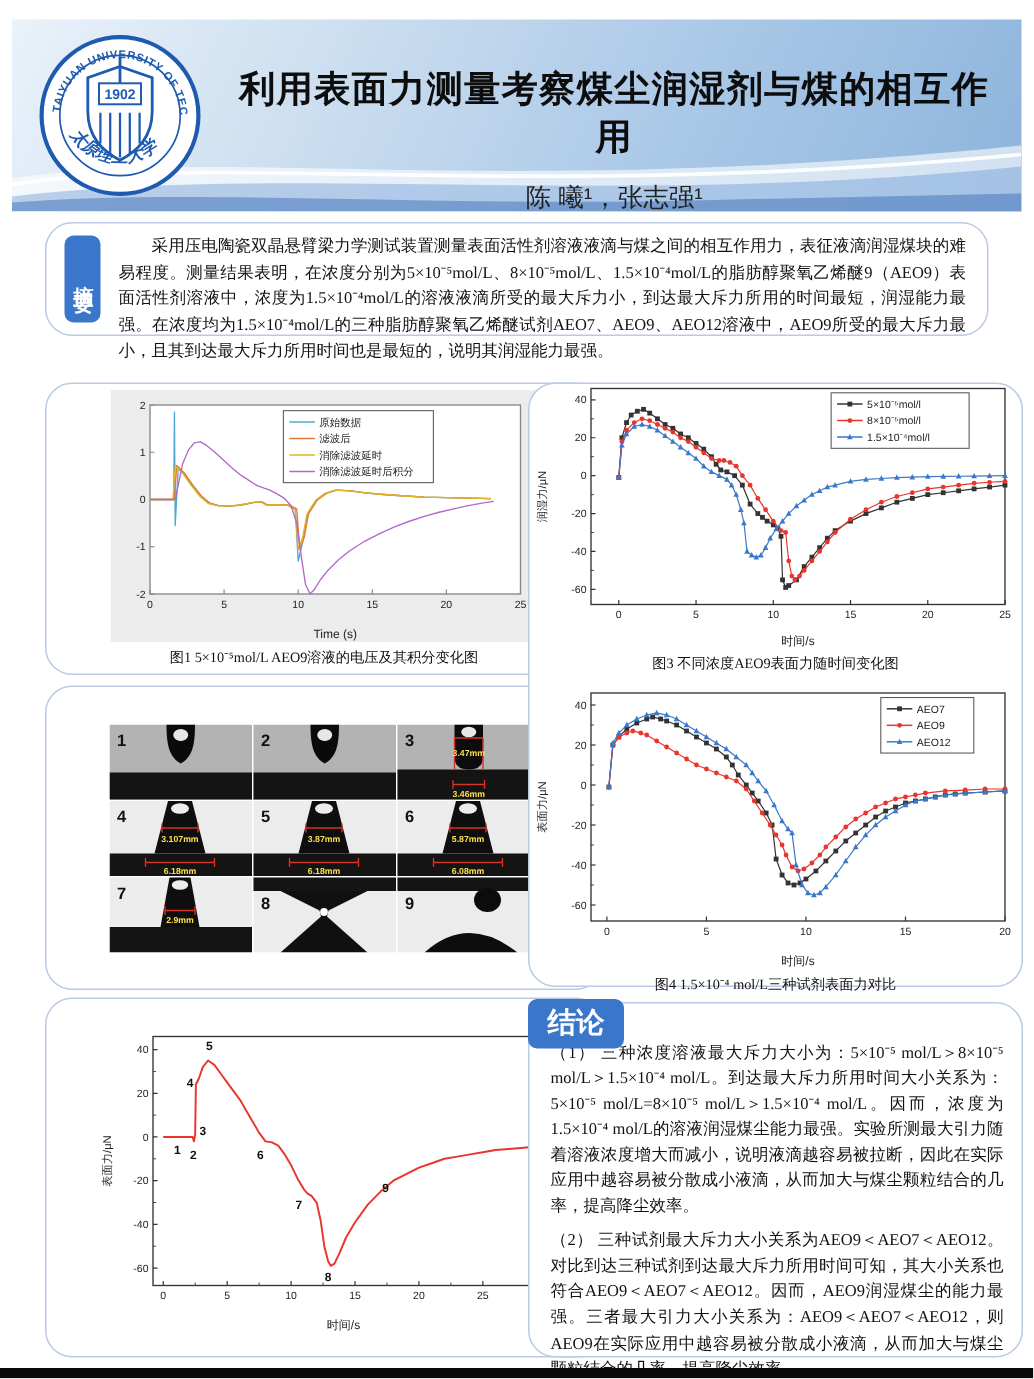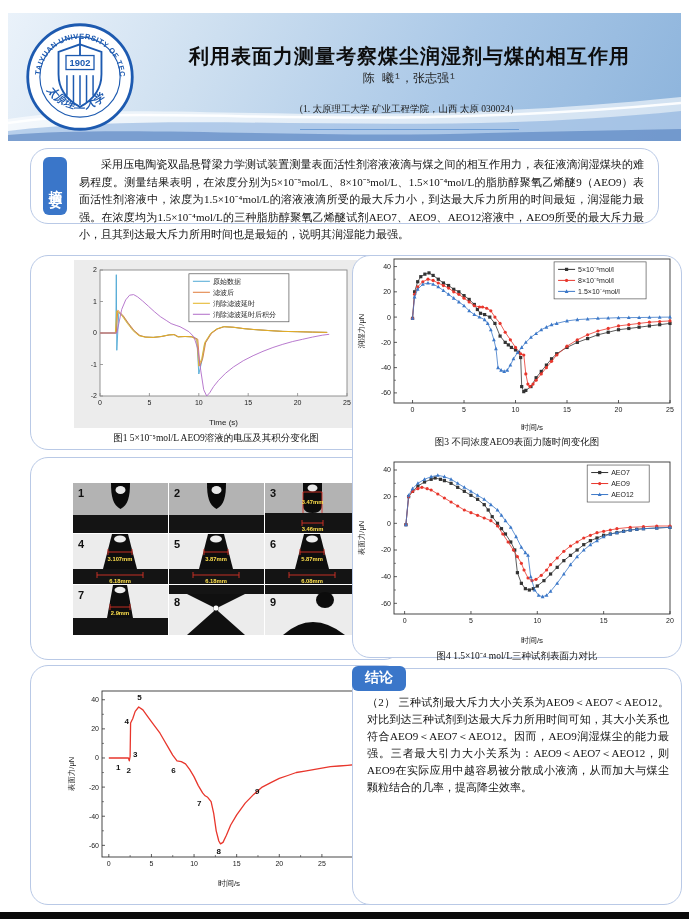--- a/index.html
+++ b/index.html
@@ -5,23 +5,23 @@
   html,body{margin:0;padding:0;background:#fff;}
   .page{position:relative;width:689px;height:919px;background:#fff;overflow:hidden;
         font-family:"Liberation Sans",sans-serif;color:#111;}
   
   .banner{position:absolute;left:8px;top:13px;width:673px;height:128px;
           background:linear-gradient(115deg,#eaf2fa 0%,#cddff0 30%,#aac8e7 65%,#8db4dc 100%);
           overflow:hidden;}
   .banner .swoosh{position:absolute;left:0;bottom:0;width:100%;height:62px;}
   .logo{position:absolute;left:16px;top:8px;width:112px;height:112px;}
   .head-text{position:absolute;left:140px;right:10px;top:0;height:100%;text-align:center;}
-  .title{margin:0;padding-top:30px;font-size:20px;font-weight:bold;letter-spacing:1px;color:#0d0d0d;
+  .title{margin:0;padding-top:30px;font-size:24px;font-weight:bold;letter-spacing:1px;color:#0d0d0d;
          font-family:"Liberation Sans",sans-serif;}
-  .authors{font-size:12px;font-family:Liberation Mono, monospace;color:#222;}
+  .authors{margin-top:13px;font-size:17px;font-family:Liberation Sans, sans-serif;color:#222;}
   .affil{margin-top:16px;font-size:9.5px;font-family:"Liberation Serif",serif;color:#222;
          display:inline-block;border-bottom:1px solid #6f9ed6;padding-bottom:13px;}
   
   .card{box-sizing:border-box;background:#fff;border:1.5px solid #b9c9e6;border-radius:18px;}
   .abstract-card{position:absolute;left:30px;top:148px;width:629px;height:76px;}
   .abs-label{position:absolute;left:12px;top:50%;transform:translateY(-50%);
              width:24px;height:58px;background:#3a76c9;border-radius:6px;color:#fff;
              writing-mode:vertical-rl;text-orientation:upright;letter-spacing:7px;
              font-size:13.5px;font-weight:bold;display:flex;align-items:center;justify-content:center;}
   .abs-text{margin:0;position:absolute;left:48px;right:14px;top:7px;bottom:6px;
@@ -30,21 +30,21 @@
   .col{position:absolute;top:255px;display:flex;flex-direction:column;}
   .col-left{left:30px;width:372px;}
   .col-right{left:352px;width:330px;}
   .fig-card{display:flex;flex-direction:column;align-items:center;justify-content:center;padding:4px 2px;}
   .caption{font-size:9.5px;color:#111;text-align:center;margin-top:3px;
            font-family:"Liberation Serif",serif;}
   .chart-box{line-height:0;}
   
   .conclusion-card{position:relative;padding:20px 12px 6px 14px;}
   .conc-tab{position:absolute;top:-3px;left:-1px;background:#3a76c9;color:#fff;
-            font-size:14px;font-weight:bold;padding:3px 13px 4px 13px;border-radius:6px;}
+            font-size:19px;font-weight:bold;padding:3px 13px 4px 13px;border-radius:6px;}
   .conc-p{margin:5px 0 6px 0;font-size:11px;line-height:1.55;text-align:justify;
           font-family:"Liberation Serif",serif;}
   .bottom-bar{position:absolute;left:0;right:0;bottom:0;height:7px;background:#0a0a0a;}
   svg text{font-family:"Liberation Sans",sans-serif;}
 </style>
 </head>
 <body>
 
 <div class="page">
 
@@ -656,18 +656,19 @@
             <circle cx="243.7" cy="29.54" r="1.6" fill="#e8362c"></circle>
             <text x="255.2" y="32.14" font-size="7" fill="#222">AEO9</text>
             <line x1="235.2" y1="40.54" x2="252.2" y2="40.54" stroke="#3c78c8" stroke-width="1"></line>
             <path d="M243.7,38.44L245.6,42.04L241.79999999999998,42.04Z" fill="#3c78c8"></path>
             <text x="255.2" y="43.14" font-size="7" fill="#222">AEO12</text>
           </svg></div>
       <div class="caption">图4 1.5×10⁻⁴ mol/L三种试剂表面力对比</div>
     </section>
     <section class="card conclusion-card" style="height:237px;">
       <div class="conc-tab">结论</div>
+      <p class="conc-p">（1） 三种浓度溶液最大斥力大小为：5×10⁻⁵ mol/L＞8×10⁻⁵ mol/L＞1.5×10⁻⁴ mol/L。到达最大斥力所用时间大小关系为：5×10⁻⁵ mol/L=8×10⁻⁵ mol/L＞1.5×10⁻⁴ mol/L。因而，浓度为1.5×10⁻⁴ mol/L的溶液润湿煤尘能力最强。实验所测最大引力随着溶液浓度增大而减小，说明液滴越容易被拉断，因此在实际应用中越容易被分散成小液滴，从而加大与煤尘颗粒结合的几率，提高降尘效率。</p>
       <p class="conc-p">（2） 三种试剂最大斥力大小关系为AEO9＜AEO7＜AEO12。对比到达三种试剂到达最大斥力所用时间可知，其大小关系也符合AEO9＜AEO7＜AEO12。因而，AEO9润湿煤尘的能力最强。三者最大引力大小关系为：AEO9＜AEO7＜AEO12，则AEO9在实际应用中越容易被分散成小液滴，从而加大与煤尘颗粒结合的几率，提高降尘效率。</p>
     </section>
   </div>
 
   <div class="bottom-bar"></div>
 </div>
 
 </body></html>

